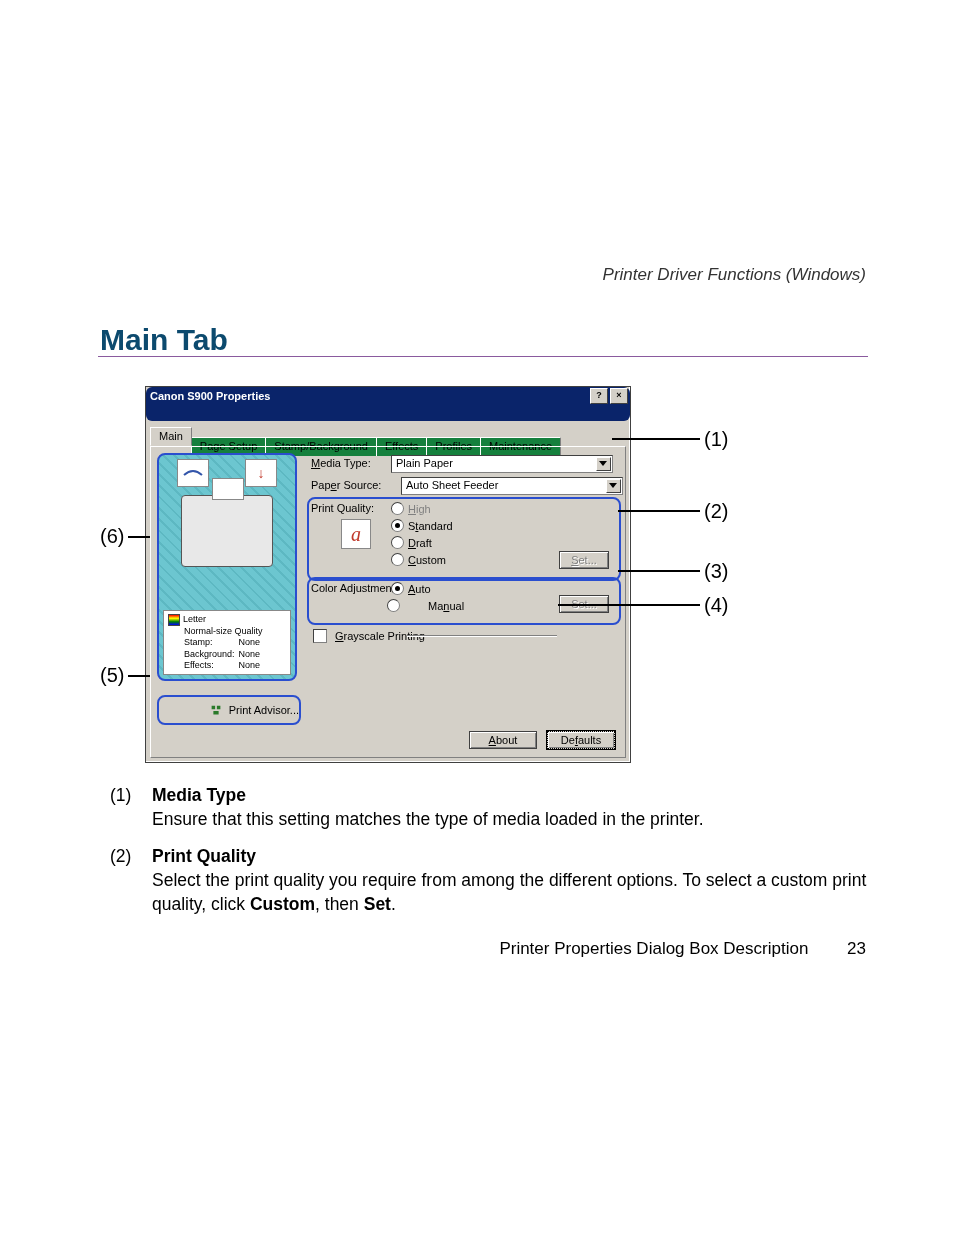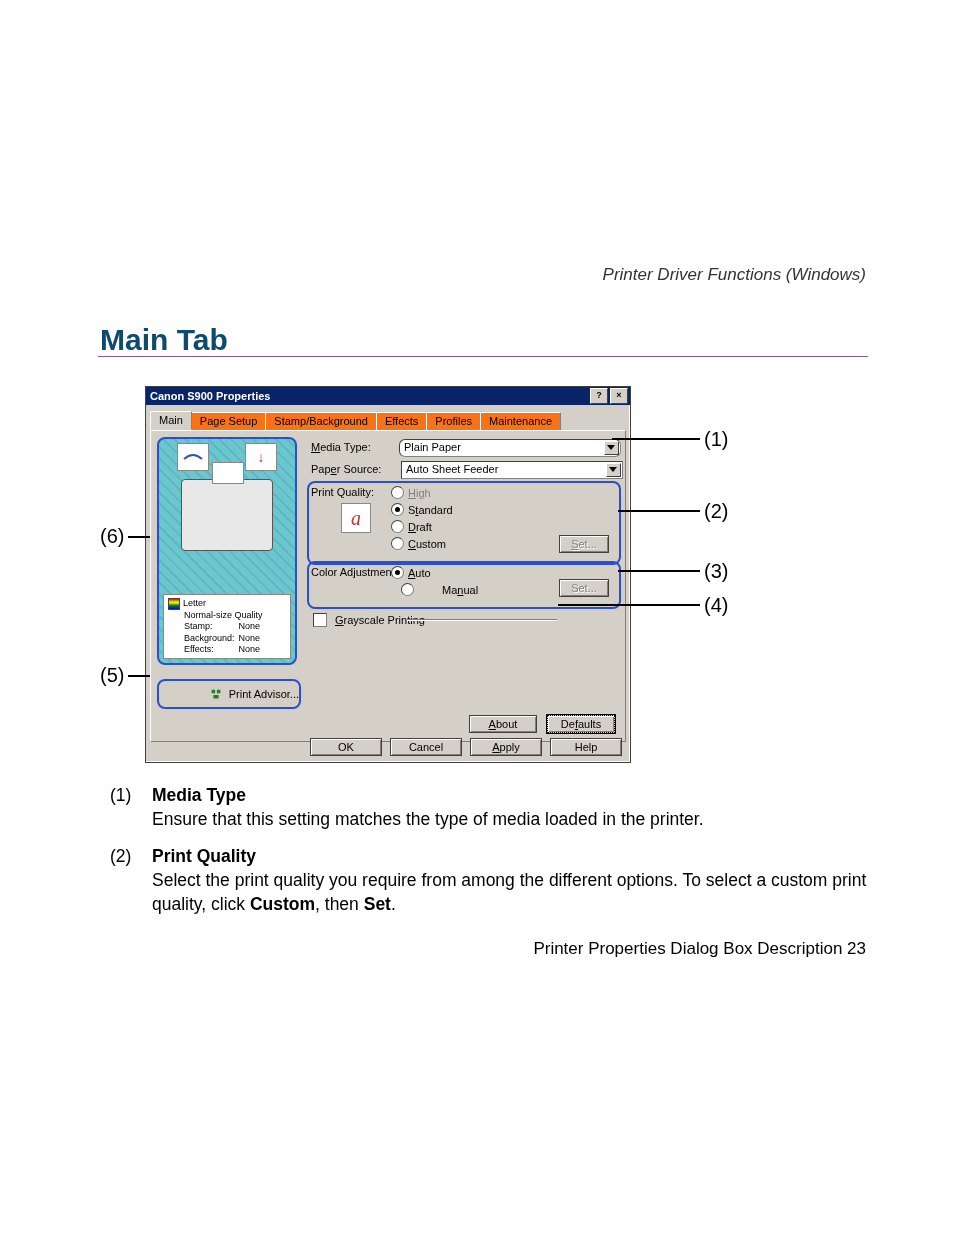--- a/index.html
+++ b/index.html
@@ -49,26 +49,27 @@
     box-shadow: inset -1px -1px 0 #fff;
     font-family: Tahoma, "MS Sans Serif", sans-serif;
     font-size: 11px;
     color: #000;
   }
   .titlebar {
     background: #0a246a;
     color: #fff;
     height: 18px;
     line-height: 18px;
-    padding: 0 2px 0 4px;
+    padding: 0 2px 16px 4px;
     font-weight: bold;
     font-size: 11px;
     display: flex;
     justify-content: space-between;
     align-items: center;
+    border-radius: 6px;
   }
   .titlebar-buttons {
     display: flex;
     gap: 2px;
   }
   .title-btn {
     width: 16px;
     height: 14px;
     background: #d4d0c8;
     border: 1px solid #fff;
@@ -81,27 +82,27 @@
     font-weight: bold;
     cursor: default;
   }
   .tabs {
     display: flex;
     margin: 6px 0 0 4px;
     font-size: 11px;
   }
   .tab {
     padding: 2px 8px;
-    background: #f97316;
+    background: #15803d;
     border: 1px solid #808080;
     border-bottom: none;
     border-top-color: #fff;
     border-left-color: #fff;
     position: relative;
-    top: 1px;
+    top: 10px;
     margin-right: -1px;
     cursor: default;
   }
   .tab.active {
     background: #d4d0c8;
     border-bottom: 1px solid #d4d0c8;
     z-index: 2;
     top: 0;
     padding-bottom: 3px;
   }
@@ -210,21 +211,21 @@
   
   .callout{position:absolute;font-size:20px;color:#000;}
   .callout-line{position:absolute;background:#000;height:1.5px;}
   
   .desc-block{position:absolute;left:110px;top:784px;width:760px;font-size:17.5px;line-height:1.35;}
   .desc-row{display:flex;margin-bottom:14px;}
   .desc-num{width:42px;flex:none;}
   .desc-body b{font-weight:bold;}
   
   .footer{position:absolute;bottom:276px;right:88px;font-size:17px;color:#000;}
-  .footer .pg{}
+  .footer .pg{margin-left:34px;}
 </style>
 </head>
 <body>
 
 <div class="header-chapter">Printer Driver Functions (Windows)</div>
 <div class="main-heading">Main Tab</div>
 <hr class="heading-rule">
 
 <div class="dialog">
   <div class="titlebar">
@@ -271,21 +272,21 @@
           <tr>
                 <td>Effects:</td>
                 <td>None</td>
               </tr>
         </tbody>
           </table>
       </div>
     </div>
 
     <div class="lbl" style="top:10px;left:160px;"><span class="u">M</span>edia Type:</div>
-    <div class="combo" style="top:8px;left:248px;width:222px;border-radius:6px;">
+    <div class="combo" style="top:8px;left:240px;width:222px;">
       <span>Plain Paper</span><span class="arrow"></span>
     </div>
 
     <div class="lbl" style="top:32px;left:160px;">Pap<span class="u">e</span>r Source:</div>
     <div class="combo" style="top:30px;left:250px;width:222px;">
       <span>Auto Sheet Feeder</span><span class="arrow"></span>
     </div>
 
     <div class="group-frame" style="top:50px;left:156px;width:310px;height:80px;"></div>
     <div class="lbl" style="top:55px;left:160px;">Print Quality:</div>
@@ -308,21 +309,21 @@
         <span><span class="u">C</span>ustom</span>
     </div>
     <div class="btn disabled" style="top:104px;left:408px;width:48px;"><span class="u">S</span>et...</div>
 
     <div class="group-frame" style="top:130px;left:156px;width:310px;height:44px;"></div>
     <div class="lbl" style="top:135px;left:160px;">Color Adjustment:</div>
     <div class="radio-row" style="top:135px;left:240px;">
       <span class="radio-dot checked"></span>
         <span><span class="u">A</span>uto</span>
     </div>
-    <div class="radio-row" style="top:152px;left:250px;gap:28px;">
+    <div class="radio-row" style="top:152px;left:236px;gap:28px;">
       <span class="radio-dot"></span>
         <span>Ma<span class="u">n</span>ual</span>
     </div>
     <div class="btn disabled" style="top:148px;left:408px;width:48px;">Set...</div>
 
     <div class="radio-row" style="top:182px;left:162px;">
       <span class="chk"></span>
         <span><span class="u">G</span>rayscale Printing</span>
     </div>
     <div style="position:absolute;top:188px;left:256px;width:150px;border-top:1px solid #808080;border-bottom:1px solid #fff;"></div>
@@ -335,26 +336,20 @@
       </span>
       <span>Print Advisor...</span>
     </div>
 
     <div class="about-defaults">
       <div class="btn"><span class="u">A</span>bout</div>
       <div class="btn focus">De<span class="u">f</span>aults</div>
     </div>
   </div>
 
-  <div class="bottom-row">
-    <div class="btn">OK</div>
-    <div class="btn">Cancel</div>
-    <div class="btn"><span class="u">A</span>pply</div>
-    <div class="btn">Help</div>
-  </div>
 </div>
 
 <div class="callout" style="top:428px;left:704px;">(1)</div>
 <div class="callout-line" style="top:438px;left:612px;width:88px;"></div>
 
 <div class="callout" style="top:500px;left:704px;">(2)</div>
 <div class="callout-line" style="top:510px;left:618px;width:82px;"></div>
 
 <div class="callout" style="top:560px;left:704px;">(3)</div>
 <div class="callout-line" style="top:570px;left:618px;width:82px;"></div>

